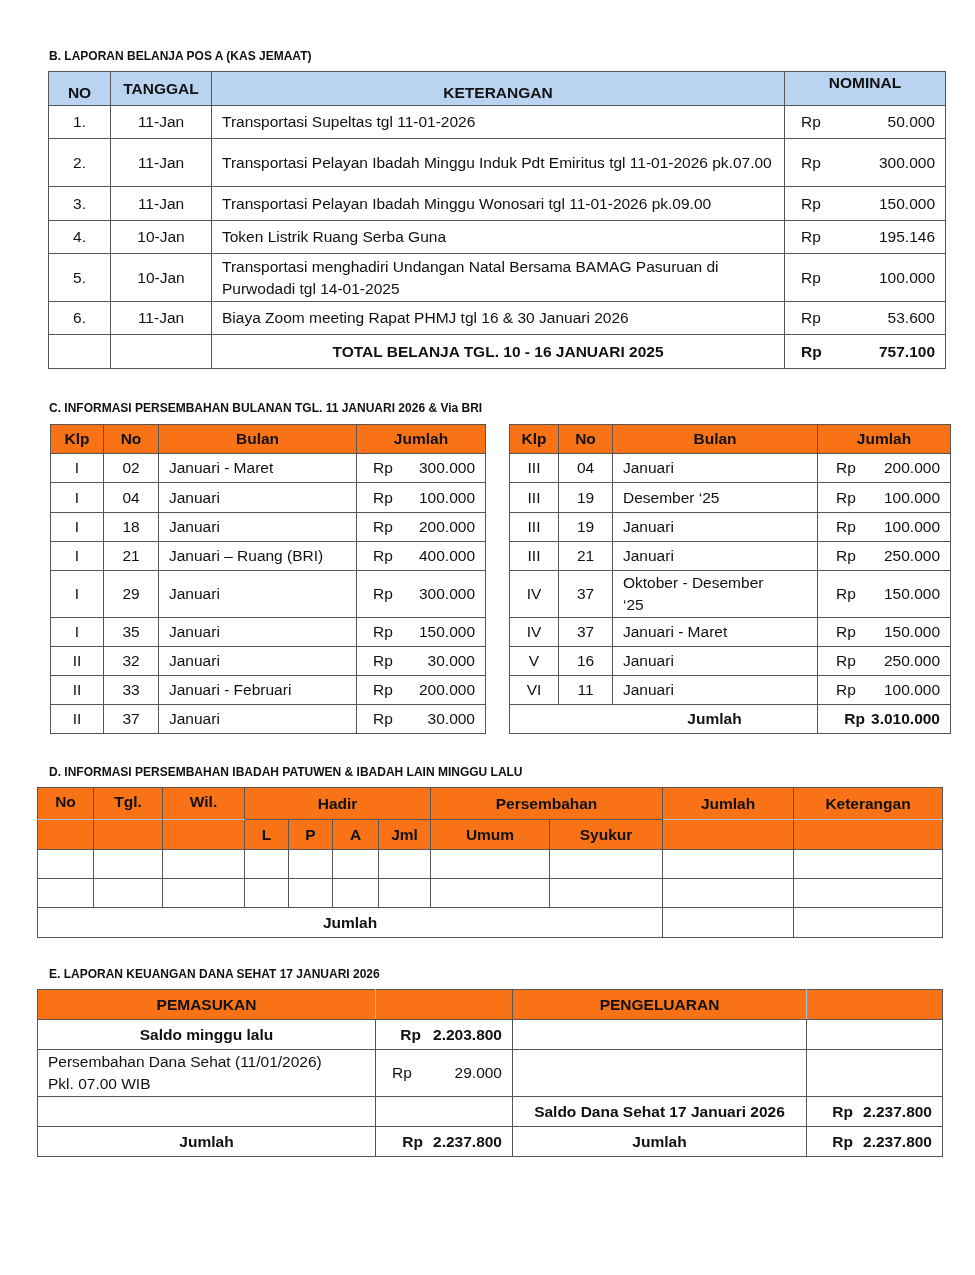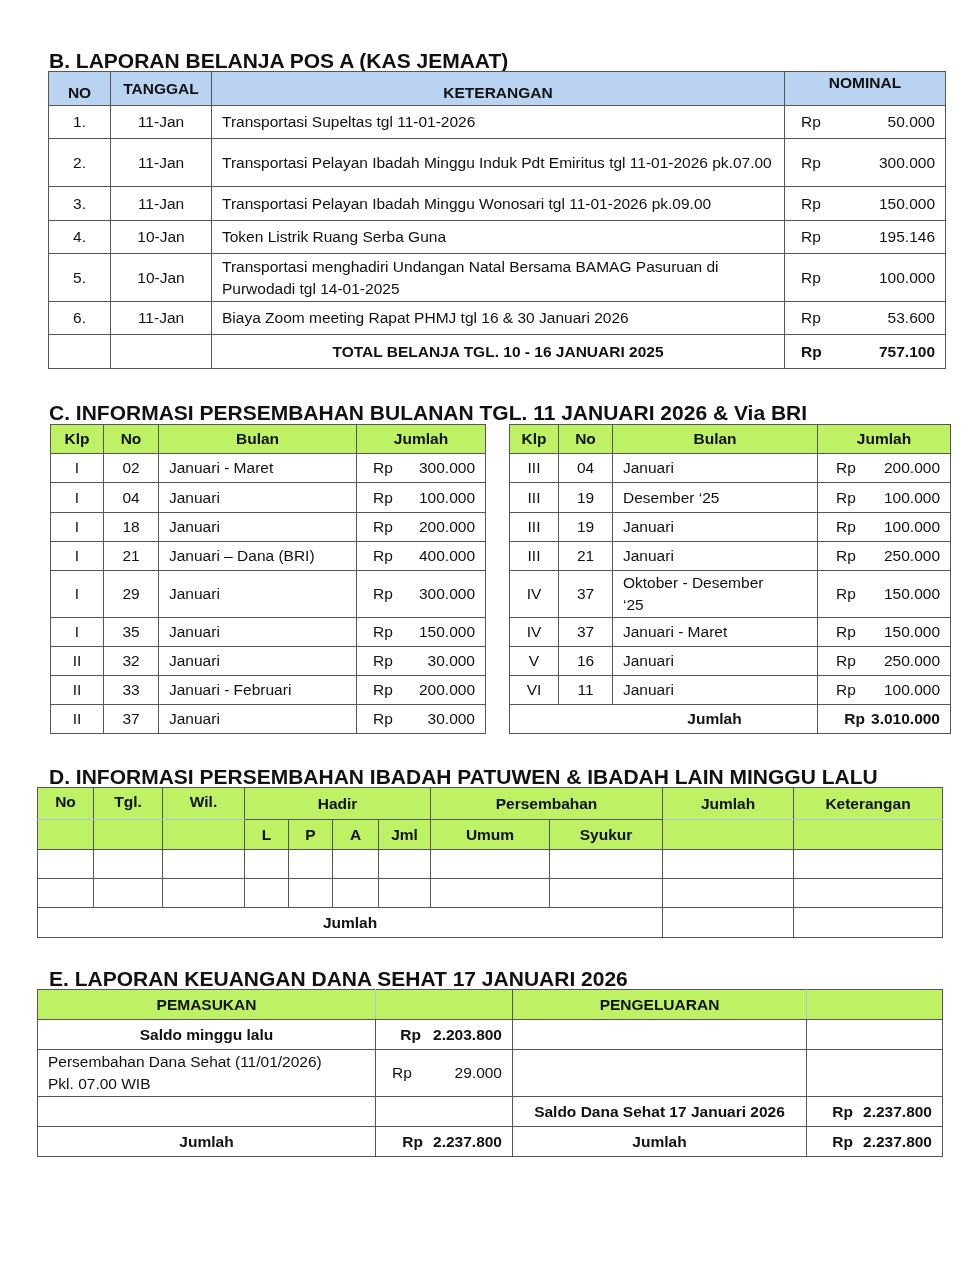--- a/index.html
+++ b/index.html
@@ -1,21 +1,21 @@
 <!DOCTYPE html>
 <html><head>
 <meta charset="utf-8">
 <style>
   html, body { margin:0; padding:0; background:#ffffff; }
   body { width:975px; height:1275px; position:relative; font-family:"Liberation Sans", sans-serif; color:#111; overflow:hidden; }
-  .section-title { position:absolute; font-weight:bold; font-size:21px; color:#111; white-space:nowrap; }
+  .section-title { position:absolute; font-weight:bold; font-size:12px; color:#111; white-space:nowrap; }
   table { border-collapse:collapse; position:absolute; font-size:15.5px; table-layout:fixed; }
   td, th { border:1.5px solid #555; padding:0 10px; vertical-align:middle; }
   th { background:#b9d3f1; font-weight:bold; text-align:center; }
-  .hdr2 th { background:#bef264;margin-top:36px; }
+  .hdr2 th { background:#f97316;margin-top:36px; }
   .c { text-align:center; }
   .b { font-weight:bold;text-align:center; }
   .money { display:flex; justify-content:space-between; align-items:center; }
   .money .rp { padding-left:6px; }
   .lh { line-height:22px; }
 </style>
 </head>
 <body>
 
 <div class="section-title" style="left:49px;top:49px;">B. LAPORAN BELANJA POS A (KAS JEMAAT)</div>
@@ -157,21 +157,21 @@
         <td>
           <div class="money">
             <span class="rp">Rp</span>
             <span>200.000</span>
           </div>
         </td>
       </tr>
   <tr style="height:29px;">
         <td class="c">I</td>
         <td class="c">21</td>
-        <td>Januari – Dana (BRI)</td>
+        <td>Januari – Ruang (BRI)</td>
         <td>
           <div class="money">
             <span class="rp">Rp</span>
             <span>400.000</span>
           </div>
         </td>
       </tr>
   <tr style="height:47px;">
         <td class="c">I</td>
         <td class="c">29</td>

